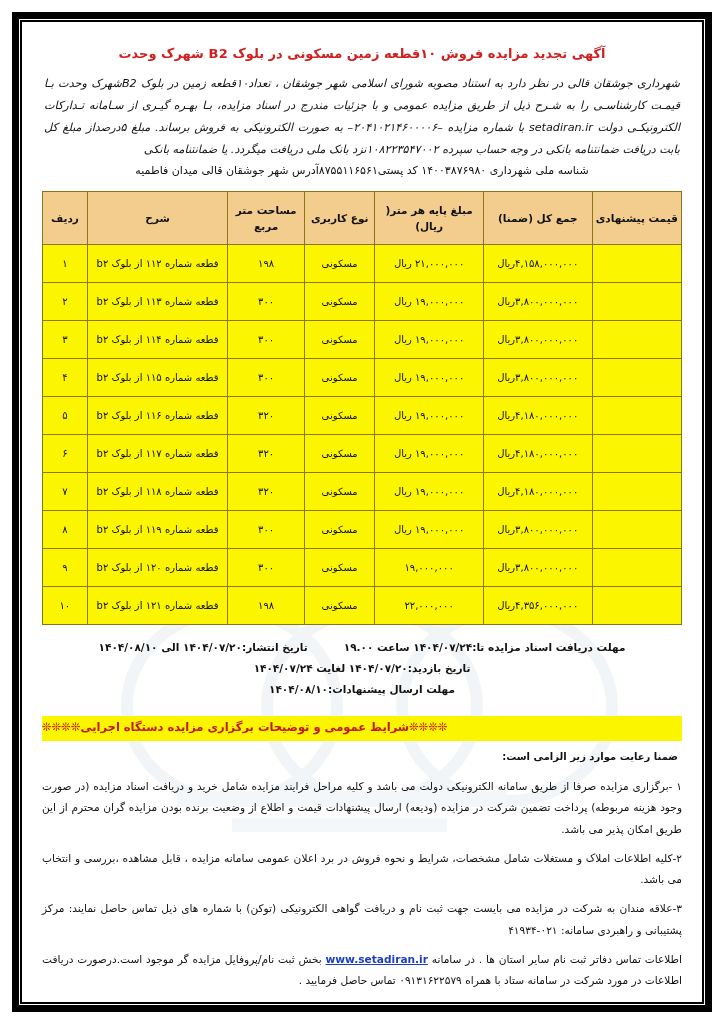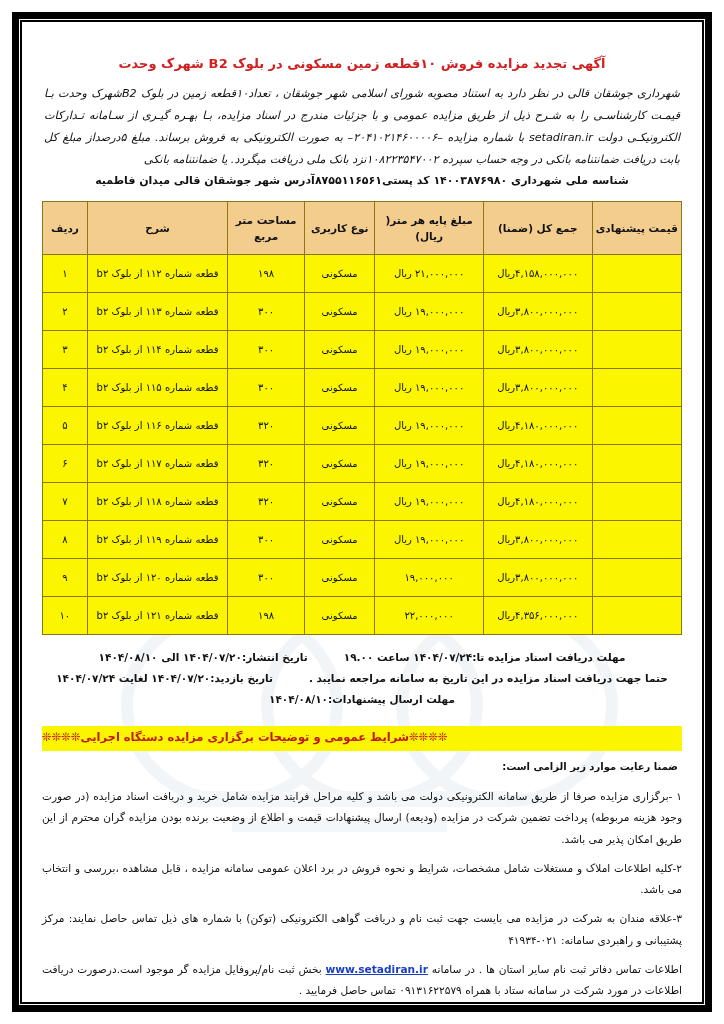--- a/index.html
+++ b/index.html
@@ -61,36 +61,36 @@
     opacity: 0.17;
     z-index: 0;
   }
   .layer { position: relative; z-index: 2; }
 
   .title-red {
     color: #d02020;
     font-size: 13px;
     font-weight: bold;
     text-align: center;
-    margin-top: 24px;
+    margin-top: 14px;
     margin-bottom: 12px;
     letter-spacing: 0.2px;
   }
   .intro {
     font-size: 11.2px;
     line-height: 1.95;
     color: #111;
     text-align: justify;
     text-justify: inter-word;
     margin: 0 2px 4px 2px;
     font-style: italic;
   }
   .intro-center {
     font-size: 11px;
-    font-weight: bold;
+    font-weight: normal;
     text-align: center;
     margin-top: 2px;
     color: #111;
   }
 
   table.bids {
     border-collapse: collapse;
     width: 100%;
     margin-top: 14px;
     table-layout: fixed;
@@ -321,21 +321,20 @@
             </tr>
           </tbody>
       </table>
 
       <div class="dates">
         <div class="row">
           <span class="cell">مهلت دریافت اسناد مزایده تا:۱۴۰۴/۰۷/۲۴ ساعت ۱۹.۰۰</span>
           <span class="cell">تاریخ انتشار:۱۴۰۴/۰۷/۲۰ الی ۱۴۰۴/۰۸/۱۰</span>
         </div>
         <div class="row">
-          <span class="cell">حتما  جهت دریافت اسناد مزایده در این تاریخ به سامانه مراجعه نمایبد .</span>
           <span class="cell">تاریخ بازدید:۱۴۰۴/۰۷/۲۰ لغایت ۱۴۰۴/۰۷/۲۴</span>
         </div>
         <div class="row">
           <span class="cell">مهلت ارسال پیشنهادات:۱۴۰۴/۰۸/۱۰</span>
         </div>
       </div>
 
       <div class="banner">❊❊❊❊شرایط عمومی و توضیحات برگزاری مزایده دستگاه اجرایی❊❊❊❊</div>
 
       <div class="sub-note">ضمنا رعایت موارد زیر الزامی است:</div>

